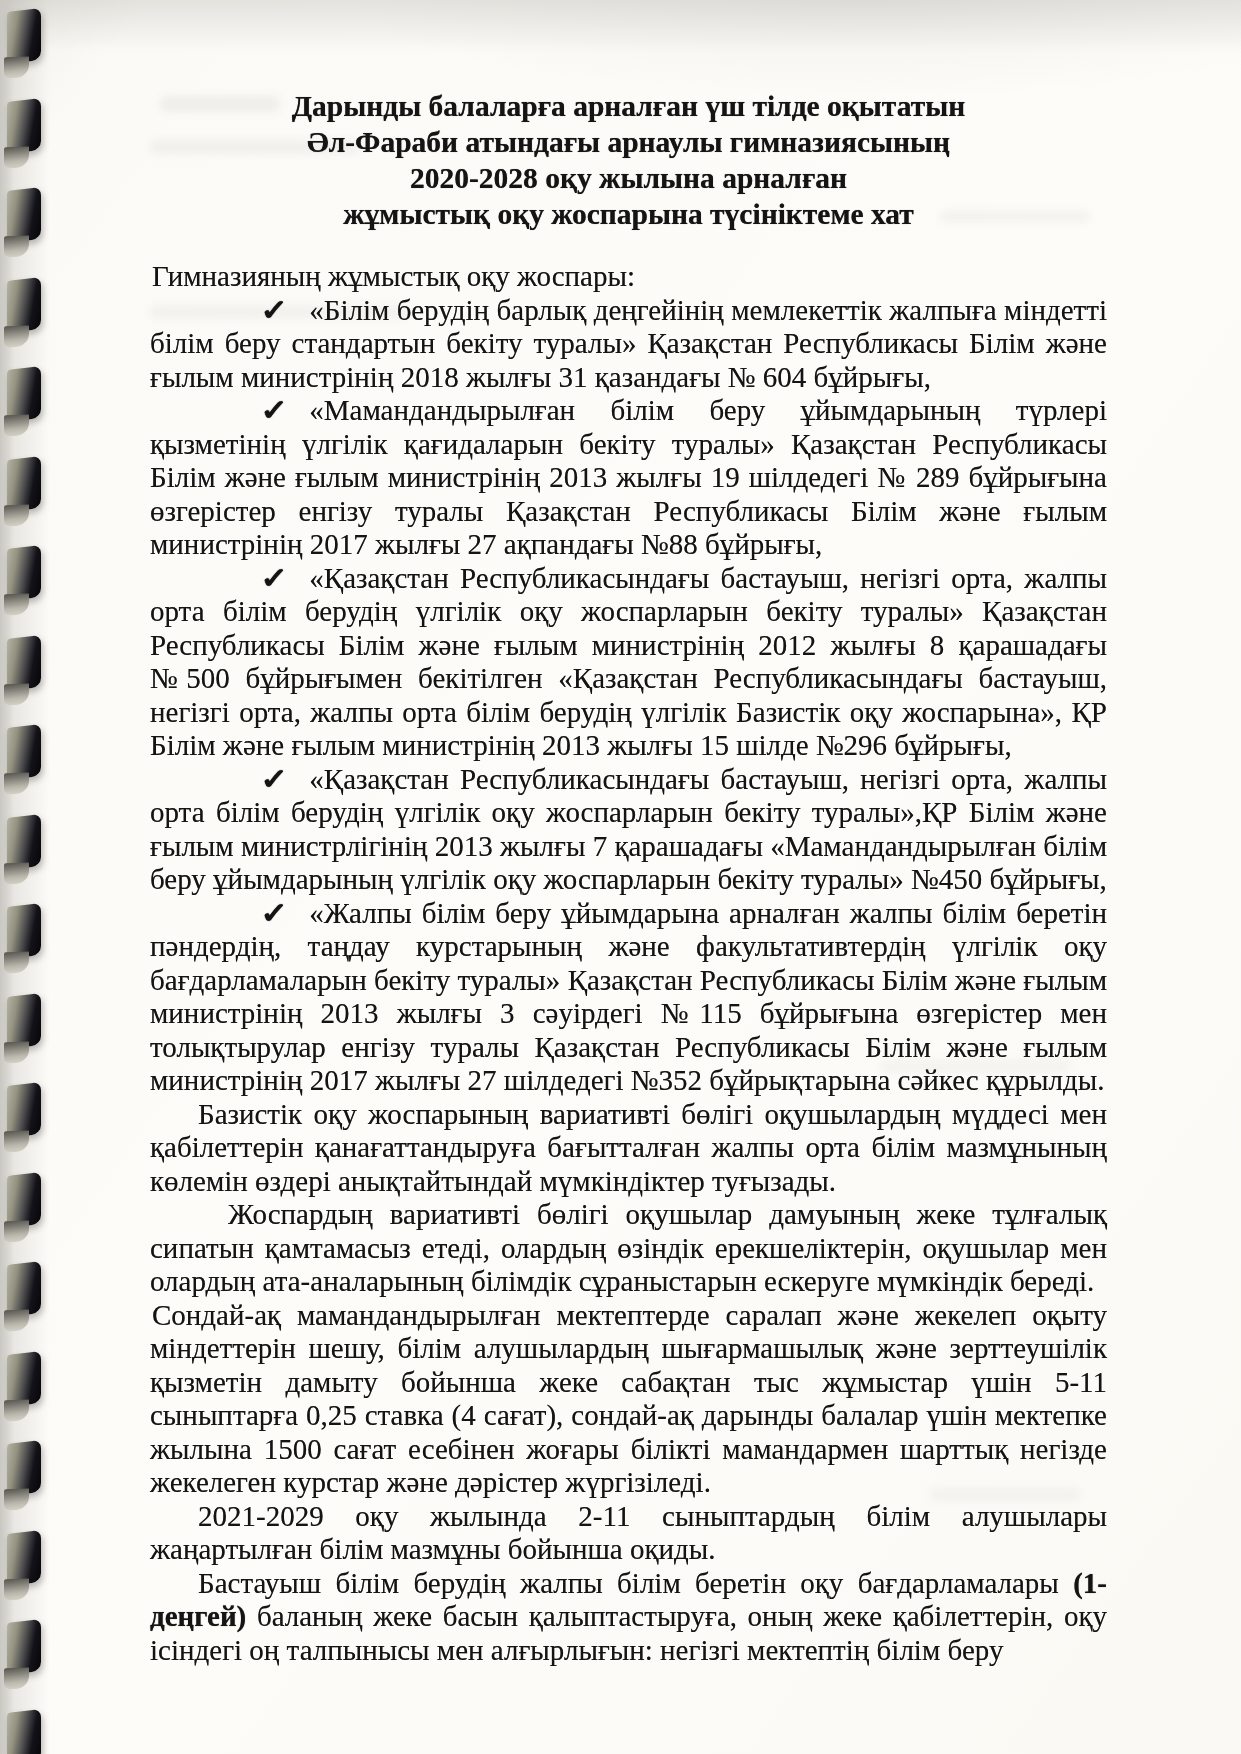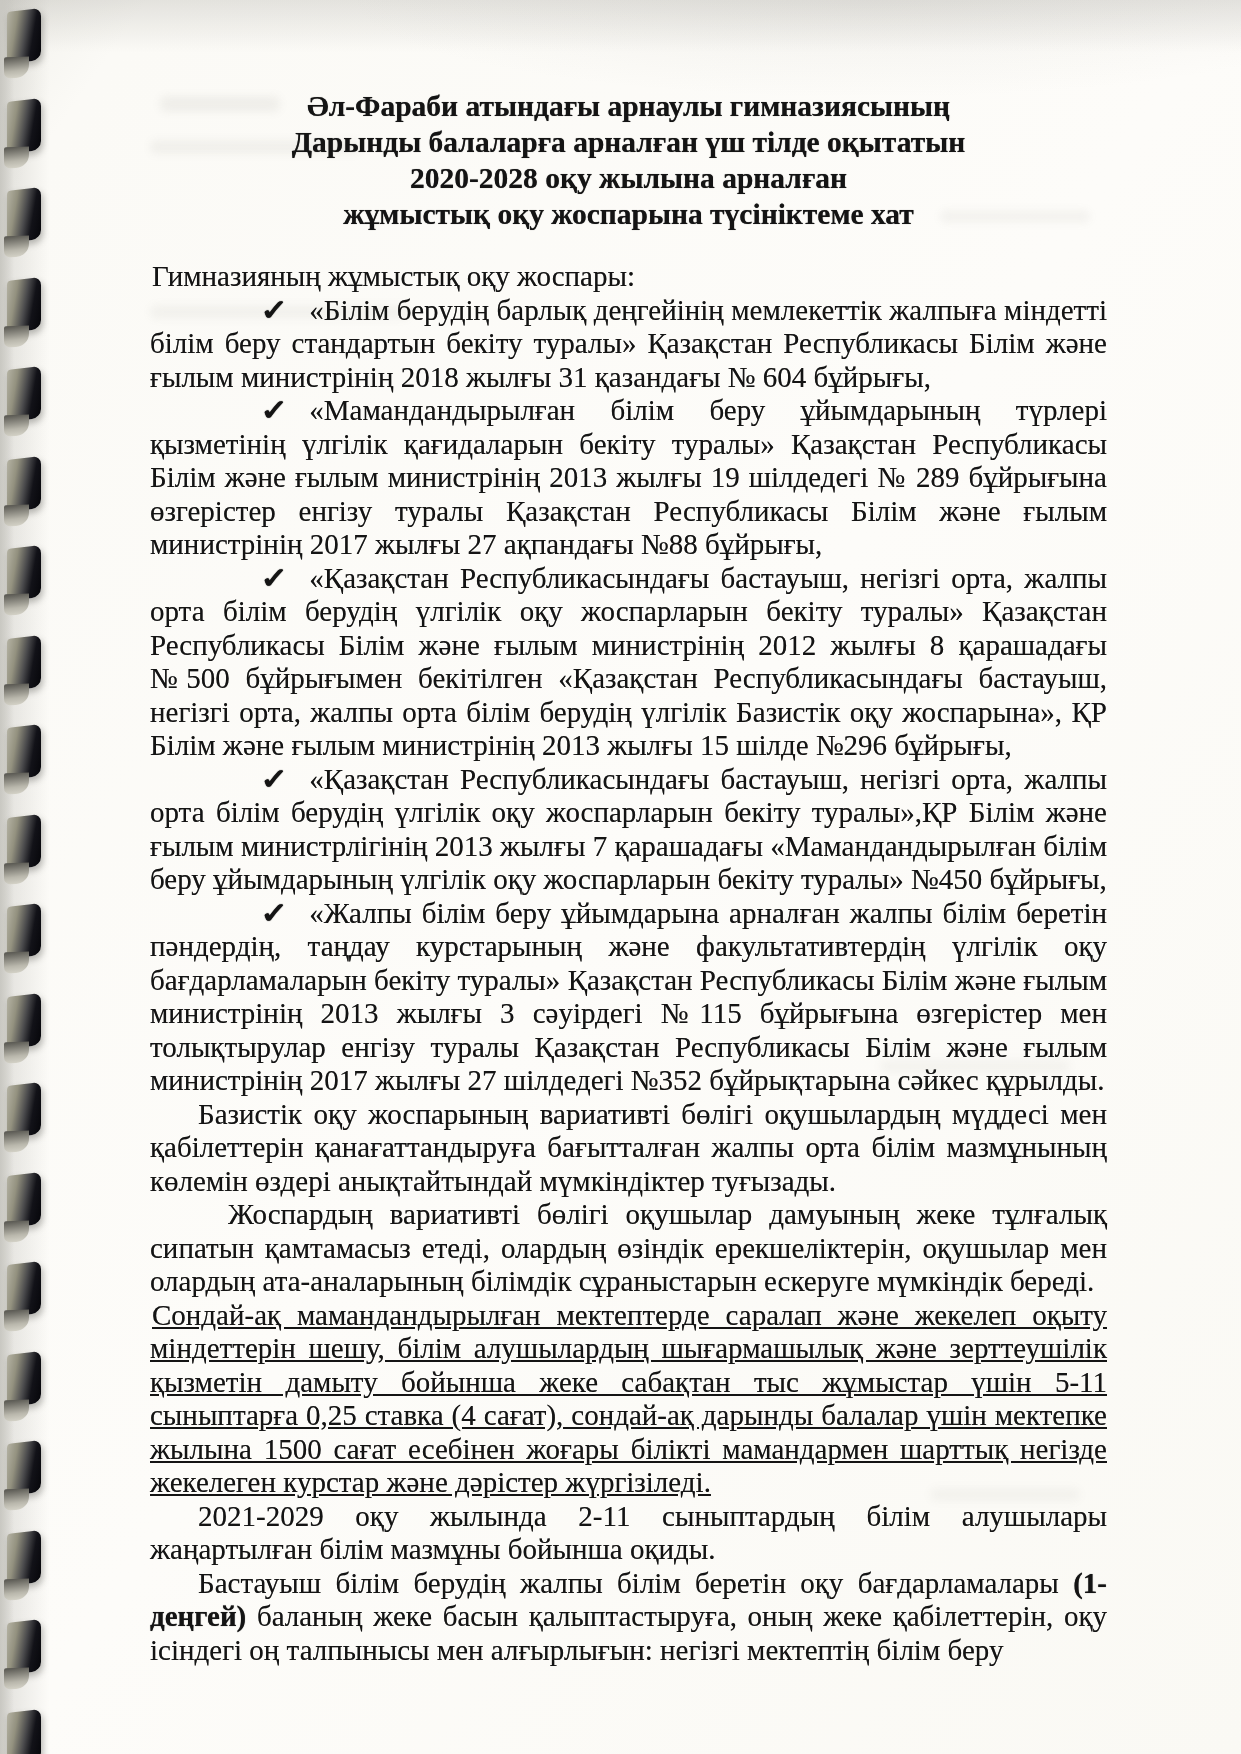--- a/index.html
+++ b/index.html
@@ -57,21 +57,21 @@
   p{margin:0;padding:0;}
   .intro{text-indent:2px;}
   .bullet{text-indent:54px;}
   .check{
     font-weight:bold;margin-right:27px;
     display:inline-block;transform:scaleX(1.15);
     text-shadow:0 0 1px #000;
   }
   .indent{text-indent:48px;}
   .indent-lg{text-indent:78px;}
-  .noindent{text-indent:2px;text-decoration:underline;}
+  .noindent{text-indent:2px;}
   b{font-weight:bold;text-shadow:0 0 .8px rgba(0,0,0,.75);}
 </style>
 </head>
 <body>
 
 <div class="page">
 
   <div class="edge-shadow"></div>
   <div class="binding">
       <div class="tooth" style="top: 10px;"></div>
@@ -99,22 +99,22 @@
   <div class="ghost" style="left:160px;top:96px;width:120px;height:16px;opacity:.10;"></div>
   <div class="ghost" style="left:150px;top:140px;width:210px;height:14px;opacity:.09;"></div>
   <div class="ghost" style="left:150px;top:305px;width:260px;height:14px;opacity:.08;"></div>
   <div class="ghost" style="left:940px;top:210px;width:150px;height:13px;opacity:.08;"></div>
   <div class="ghost" style="left:880px;top:1060px;width:190px;height:13px;opacity:.07;"></div>
   <div class="ghost" style="left:930px;top:1488px;width:150px;height:13px;opacity:.07;"></div>
 
   <div class="content">
 
     <h1 class="title">
+      <span class="tline">Дарынды балаларға арналған үш тілде оқытатын</span>
       <span class="tline">Әл-Фараби атындағы арнаулы гимназиясының</span>
-      <span class="tline">Дарынды балаларға арналған үш тілде оқытатын</span>
       <span class="tline">2020-2028 оқу жылына арналған</span>
       <span class="tline">жұмыстық оқу жоспарына түсініктеме хат</span>
     </h1>
 
     <div class="body-text">
       <p class="intro">Гимназияның жұмыстық оқу жоспары:</p>
 
       <p class="bullet">
         <span class="check">✓</span><span>«Білім берудің барлық деңгейінің мемлекеттік жалпыға міндетті білім беру стандартын бекіту туралы» Қазақстан Республикасы Білім және ғылым министрінің 2018 жылғы 31 қазандағы № 604 бұйрығы,</span>
       </p>

